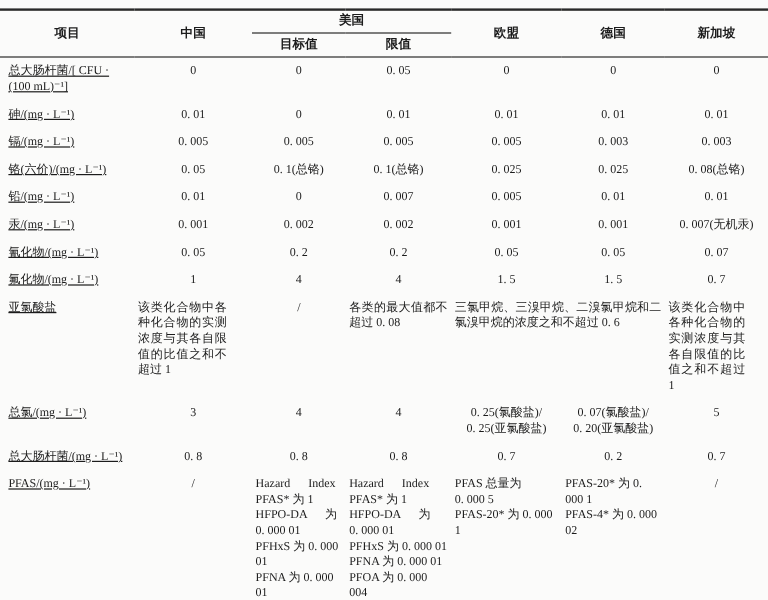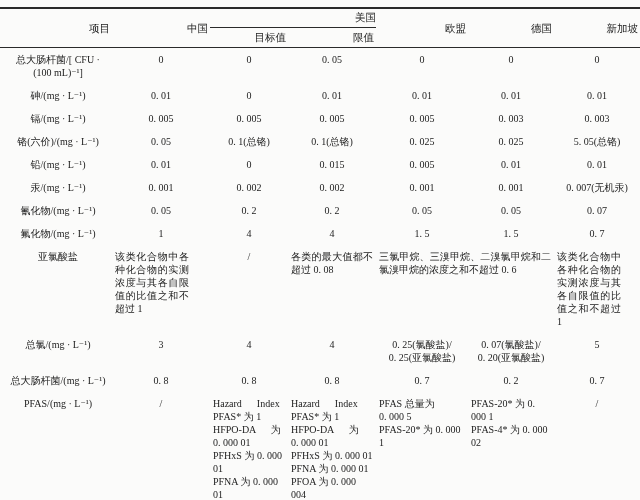--- a/index.html
+++ b/index.html
@@ -21,30 +21,31 @@
     line-height:13px;
   }
   th,td{
     font-weight:normal;
     padding:4px 3px;
     vertical-align:top;
     white-space:pre-line;
     word-break:break-word;
   }
   thead th{
-    text-align:right;
+    text-align:center;
     vertical-align:middle;
     padding:3px 2px;
     font-size:10.5px;
+    font-weight:bold;
   }
   thead tr.h2 th, thead th[rowspan]{border-bottom:1.6px solid #2a2a2a;margin-left:12px;}
   th.usa-span{border-bottom:1px solid #2a2a2a !important;padding:2px 0 3px 0;}
   thead tr.h2 th.sub{border-bottom:1.6px solid #2a2a2a;}
   td.c{text-align:center;}
-  td.item{text-align:center;padding-left:7px;}
+  td.item{text-align:left;padding-left:7px;text-decoration:underline;}
   td.jt{text-align:justify;text-align-last:left;}
   td.pw{white-space:pre-wrap;text-align:left;}
   .narrow{max-width:74px;display:inline-block;text-align:justify;}
   .narrow-sm{max-width:64px;display:inline-block;text-align:justify;}
   tr.sp td{padding-top:5px;padding-bottom:5px;}
 </style>
 </head>
 <body>
 
 <div class="paper">
@@ -101,27 +102,27 @@
         <td class="c">0. 003</td>
         <td class="c">0. 003</td>
       </tr>
       <tr class="sp">
         <td class="item">铬(六价)/(mg · L⁻¹)</td>
         <td class="c">0. 05</td>
         <td class="c">0. 1(总铬)</td>
         <td class="c">0. 1(总铬)</td>
         <td class="c">0. 025</td>
         <td class="c">0. 025</td>
-        <td class="c">5. 05(总铬)</td>
+        <td class="c">0. 08(总铬)</td>
       </tr>
       <tr class="sp">
         <td class="item">铅/(mg · L⁻¹)</td>
         <td class="c">0. 01</td>
         <td class="c">0</td>
-        <td class="c">0. 015</td>
+        <td class="c">0. 007</td>
         <td class="c">0. 005</td>
         <td class="c">0. 01</td>
         <td class="c">0. 01</td>
       </tr>
       <tr class="sp">
         <td class="item">汞/(mg · L⁻¹)</td>
         <td class="c">0. 001</td>
         <td class="c">0. 002</td>
         <td class="c">0. 002</td>
         <td class="c">0. 001</td>

